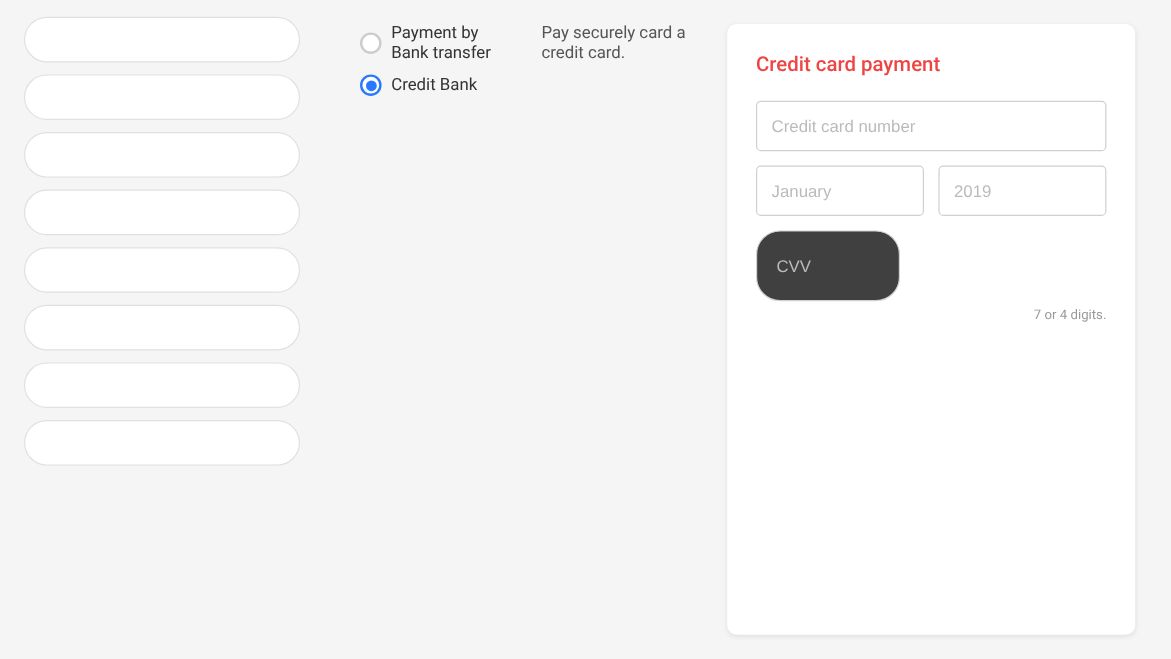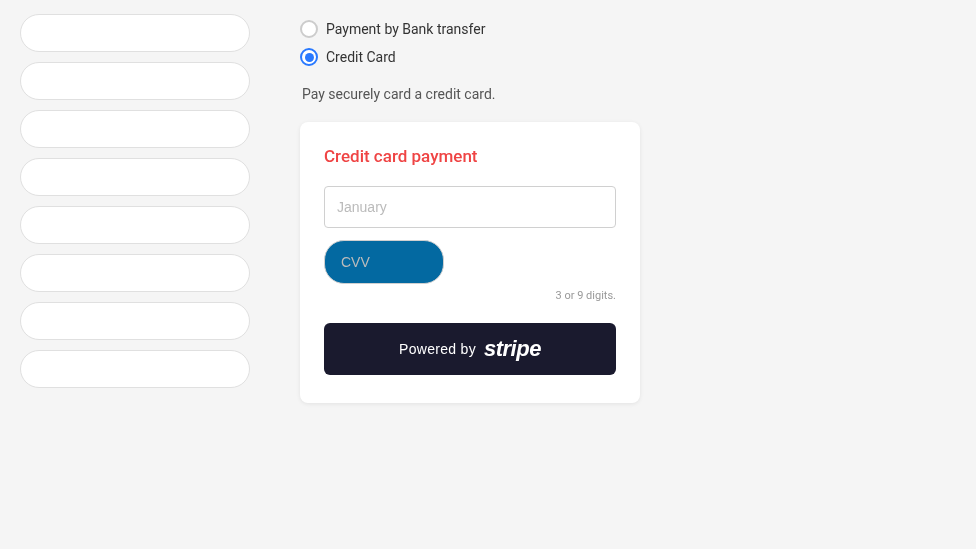--- a/index.html
+++ b/index.html
@@ -29,21 +29,21 @@
       border-radius: 20px;
       width: 100%;
     }
 
     
     .main {
       flex: 1;
       background: #f5f5f5;
       padding: 20px 30px;
       display: flex;
-      flex-direction: column;
+      flex-direction: row;
       gap: 20px;
     }
 
     
     .payment-options {
       display: flex;
       flex-direction: column;
       gap: 10px;
     }
     .radio-option {
@@ -126,27 +126,27 @@
     .row-fields .input-field {
       flex: 1;
     }
     .cvv-row {
       display: flex;
       flex-direction: column;
       gap: 4px;
     }
     .cvv-field {
       width: 120px;
-      height: 44px;
+      height: 59px;
       border: 1.5px solid #d0d0d0;
       border-radius: 20px;
       padding: 6px 16px;
       font-size: 14px;
       color: #bbb;
-      background: #0369a1;
+      background: #404040;
       outline: none;
     }
     .cvv-field::placeholder {
       color: #bbb;
     }
     .cvv-hint {
       font-size: 11px;
       color: #999;
       text-align: right;
       line-height: 1.5;
@@ -199,44 +199,42 @@
 
 <div class="main">
 
   <div class="payment-options">
     <label class="radio-option">
       <div class="radio-circle"></div>
       <span class="radio-label">Payment by Bank transfer</span>
     </label>
     <label class="radio-option">
       <div class="radio-circle selected"></div>
-      <span class="radio-label">Credit Card</span>
+      <span class="radio-label">Credit Bank</span>
     </label>
   </div>
 
   <p class="subtitle">Pay securely card a credit card.</p>
 
   <div class="card">
     <div class="card-title">Credit card payment</div>
 
     <div class="card-fields">
 
+      <input class="input-field" type="text" placeholder="Credit card number" style="">
 
       <div class="row-fields">
         <input class="input-field" type="text" placeholder="January" style="">
+        <input class="input-field" type="text" placeholder="2019" style="">
       </div>
 
       <div class="cvv-row">
         <input class="cvv-field" type="text" placeholder="CVV" style="">
         <div class="cvv-hint">
-          <span>3 or 9 digits.</span><br>
+          <span>7 or 4 digits.</span><br>
         </div>
       </div>
 
-      <button class="stripe-btn">
-        <span class="stripe-btn-text">Powered by</span>
-        <span class="stripe-logo">stripe</span>
-      </button>
 
     </div>
   </div>
 
 </div>
 
 </body></html>

